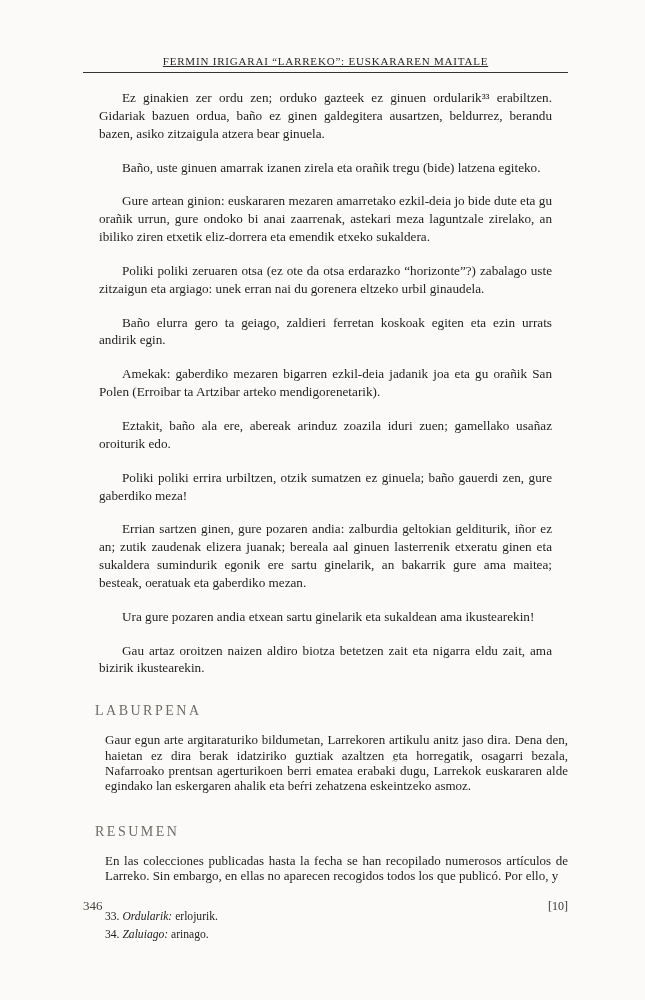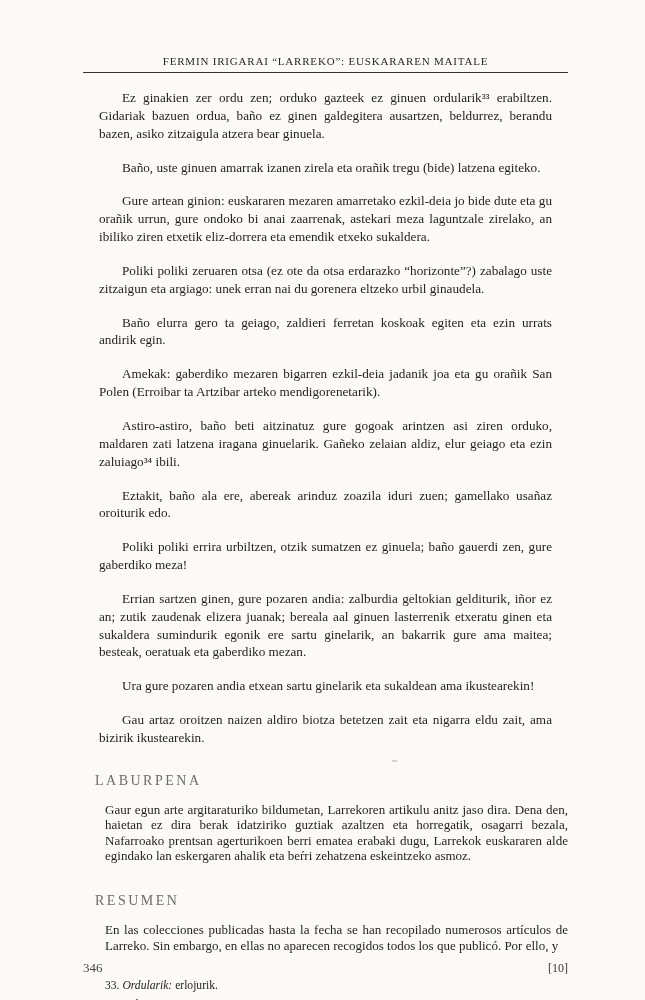--- a/index.html
+++ b/index.html
@@ -14,20 +14,21 @@
     box-sizing: border-box;
     padding: 55px 77px 0 83px;
     overflow: hidden;
   }
   .running-title {
     text-align: center;
     font-size: 11px;
     letter-spacing: 0.8px;
     color: #2b2927;
     white-space: nowrap;
+    text-decoration: underline;
   }
   .header-rule {
     border-bottom: 1.4px solid #35332f;
     margin-top: 5px;
   }
   .article-body {
     margin-top: 15px;
     font-size: 13.2px;
     line-height: 17.85px;
     text-align: justify;
@@ -65,21 +66,21 @@
     font-size: 11.6px;
     line-height: 18.5px;
     color: #242220;
   }
   .footnotes p { margin: 0; }
   .fn-term { font-style: italic; }
   .page-footer {
     position: absolute;
     left: 83px;
     right: 77px;
-    top: 960px;
+    top: 898px;
     display: flex;
     justify-content: space-between;
     align-items: center;
   }
   .folio { font-size: 13px; color: #45433f; }
   .bracket-no { font-size: 12px; color: #393733; }
 </style>
 </head>
 <body>
 
@@ -90,21 +91,20 @@
     <div class="header-rule"></div>
   </header>
 
   <main class="article-body">
     <p>Ez ginakien zer ordu zen; orduko gazteek ez ginuen ordularik³³ erabiltzen. Gidariak bazuen ordua, baño ez ginen galdegitera ausartzen, beldurrez, berandu bazen, asiko zitzaigula atzera bear ginuela.</p>
     <p>Baño, uste ginuen amarrak izanen zirela eta orañik tregu (bide) latzena egiteko.</p>
     <p>Gure artean ginion: euskararen mezaren amarretako ezkil-deia jo bide dute eta gu orañik urrun, gure ondoko bi anai zaarrenak, astekari meza laguntzale zirelako, an ibiliko ziren etxetik eliz-dorrera eta emendik etxeko sukaldera.</p>
     <p>Poliki poliki zeruaren otsa (ez ote da otsa erdarazko “horizonte”?) zabalago uste zitzaigun eta argiago: unek erran nai du gorenera eltzeko urbil ginaudela.</p>
     <p>Baño elurra gero ta geiago, zaldieri ferretan koskoak egiten eta ezin urrats andirik egin.</p>
     <p>Amekak: gaberdiko mezaren bigarren ezkil-deia jadanik joa eta gu orañik San Polen (Erroibar ta Artzibar arteko mendigorenetarik).</p>
-    <p>Astiro-astiro, baño beti aitzinatuz gure gogoak arintzen asi ziren orduko, maldaren zati latzena iragana ginuelarik. Gañeko zelaian aldiz, elur geiago eta ezin zaluiago³⁴ ibili.</p>
     <p>Eztakit, baño ala ere, abereak arinduz zoazila iduri zuen; gamellako usañaz oroiturik edo.</p>
     <p>Poliki poliki errira urbiltzen, otzik sumatzen ez ginuela; baño gauerdi zen, gure gaberdiko meza!</p>
     <p>Errian sartzen ginen, gure pozaren andia: zalburdia geltokian gelditurik, iñor ez an; zutik zaudenak elizera juanak; bereala aal ginuen lasterrenik etxeratu ginen eta sukaldera sumindurik egonik ere sartu ginelarik, an bakarrik gure ama maitea; besteak, oeratuak eta gaberdiko mezan.</p>
     <p>Ura gure pozaren andia etxean sartu ginelarik eta sukaldean ama ikustearekin!</p>
     <p>Gau artaz oroitzen naizen aldiro biotza betetzen zait eta nigarra eldu zait, ama bizirik ikustearekin.</p>
   </main>
 
   <section class="section-block">
     <h2 class="section-heading">LABURPENA</h2>
     <p class="abstract">Gaur egun arte argitaraturiko bildumetan, Larrekoren artikulu anitz jaso dira. Dena den, haietan ez dira berak idatziriko guztiak azaltzen eta horregatik, osagarri bezala, Nafarroako prentsan agerturikoen berri ematea erabaki dugu, Larrekok euskararen alde egindako lan eskergaren ahalik eta beŕri zehatzena eskeintzeko asmoz.</p>

